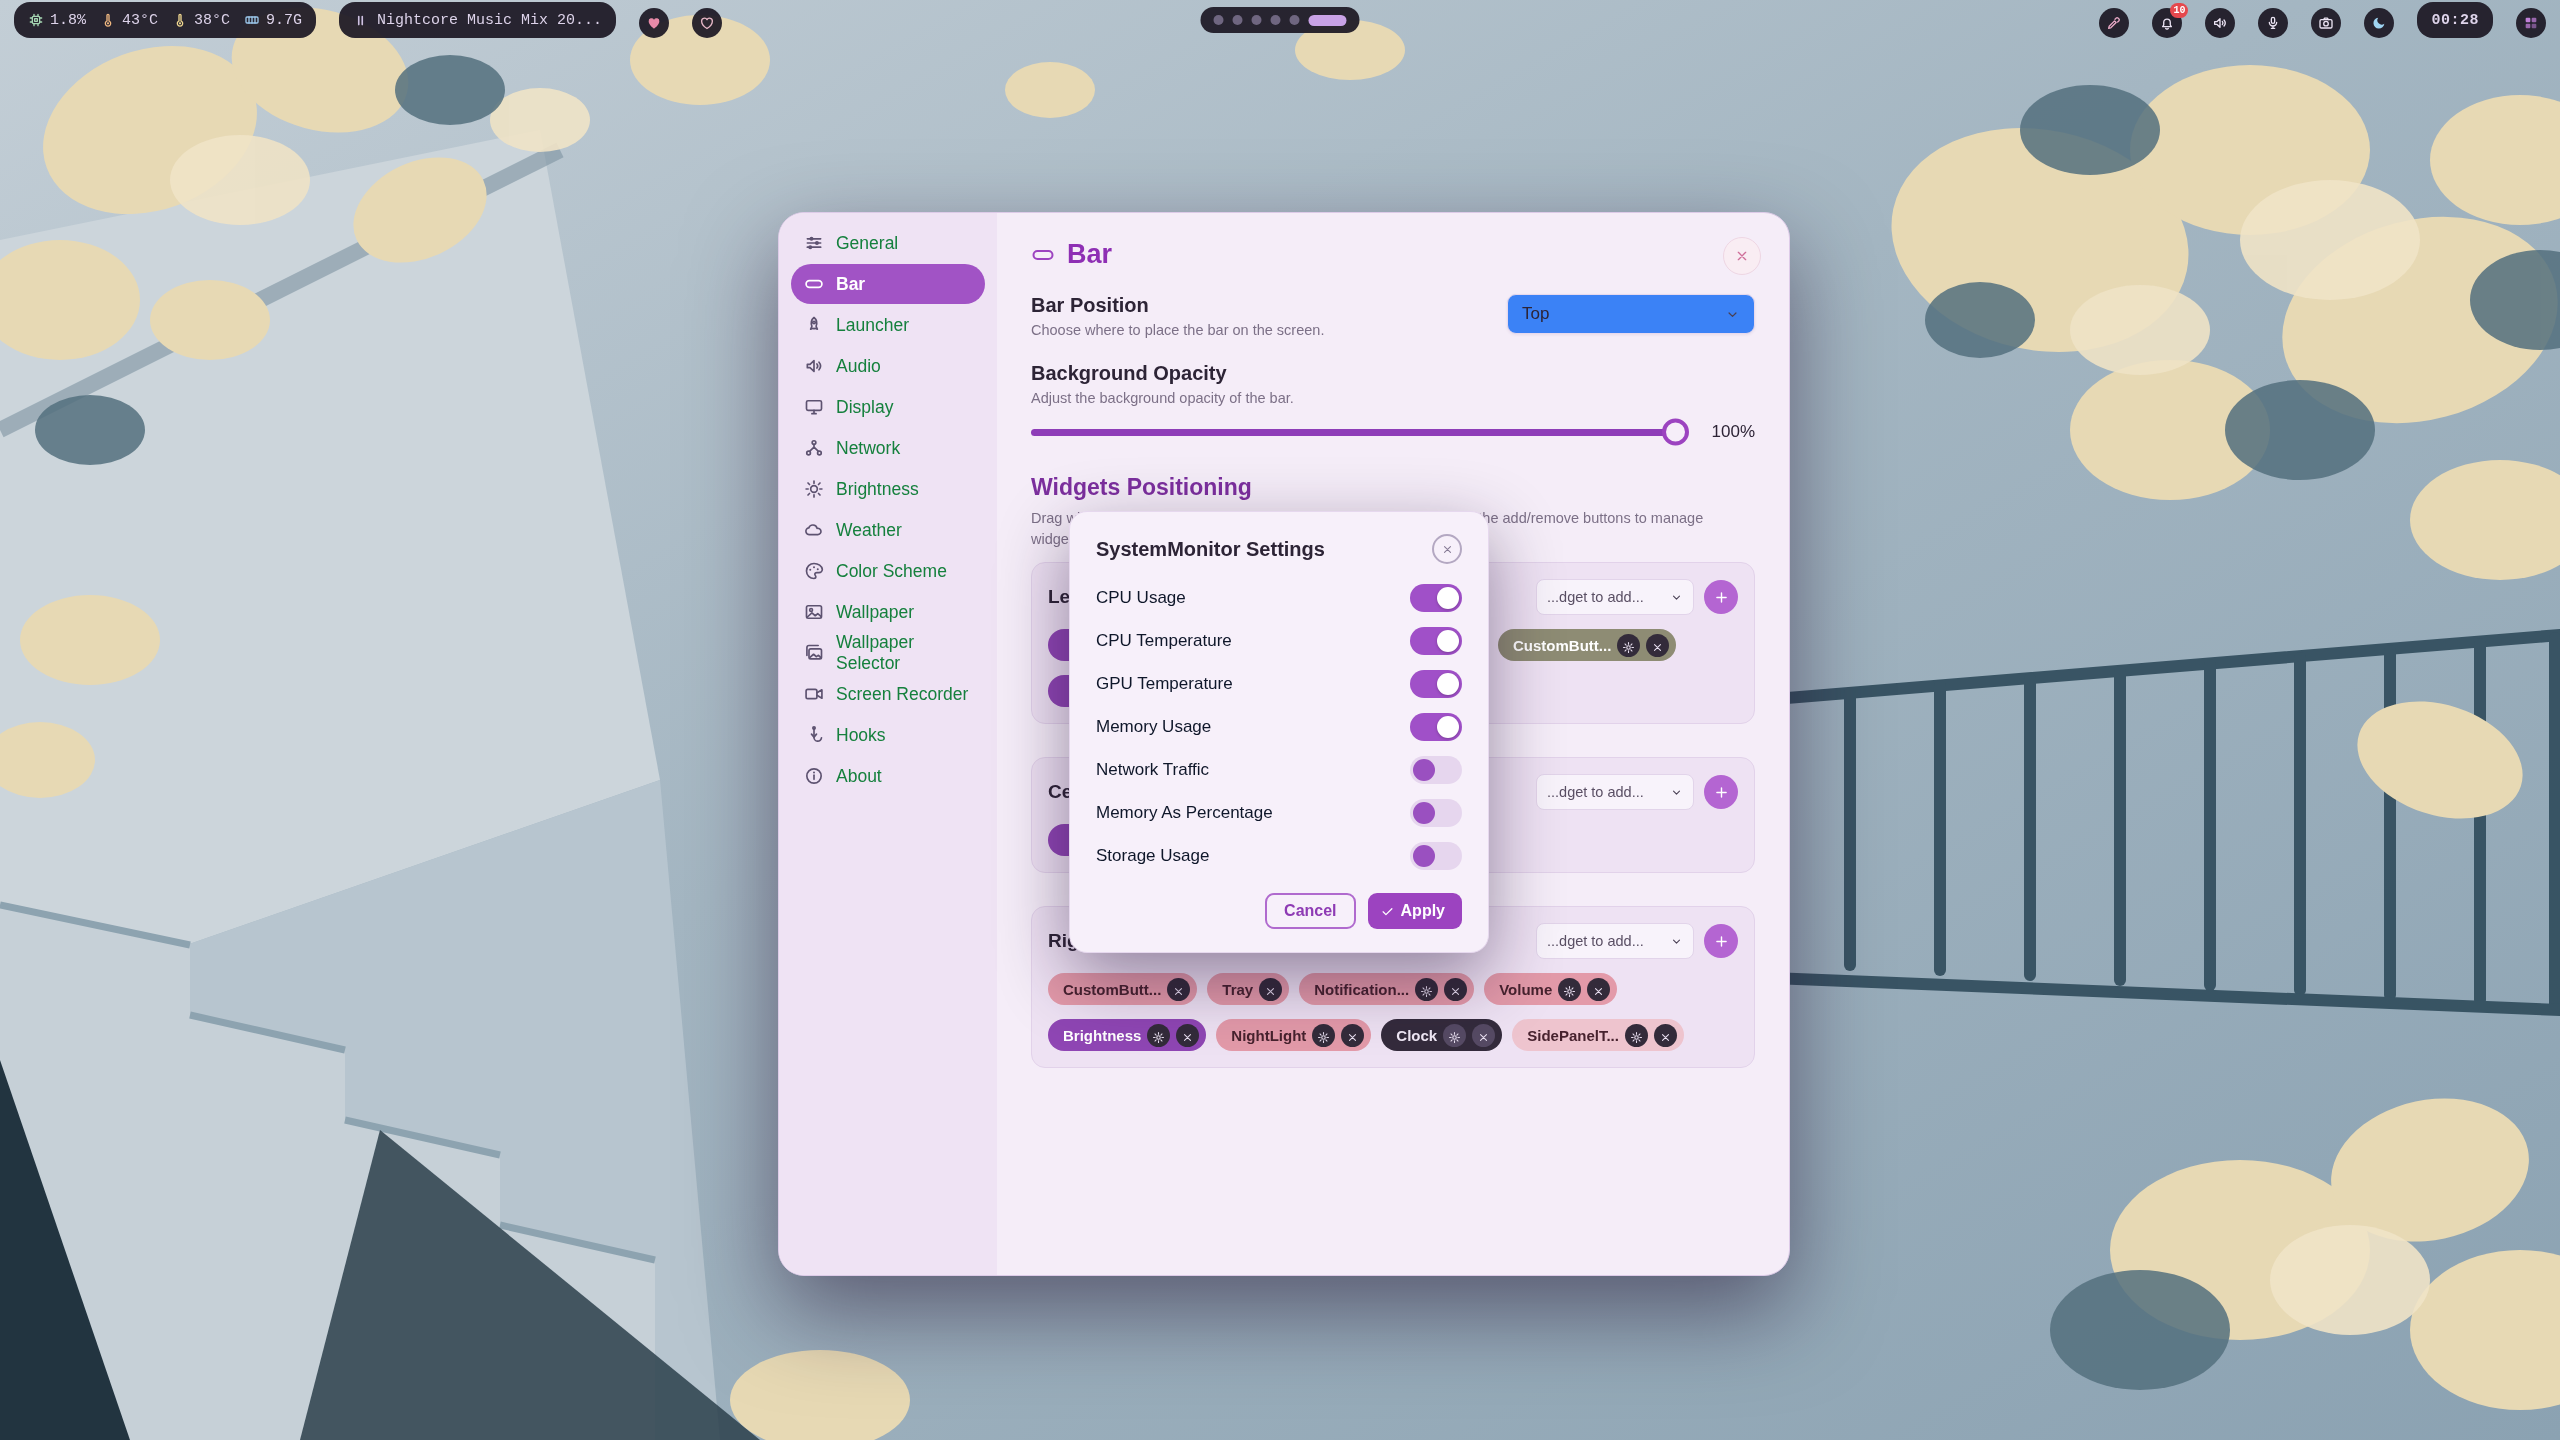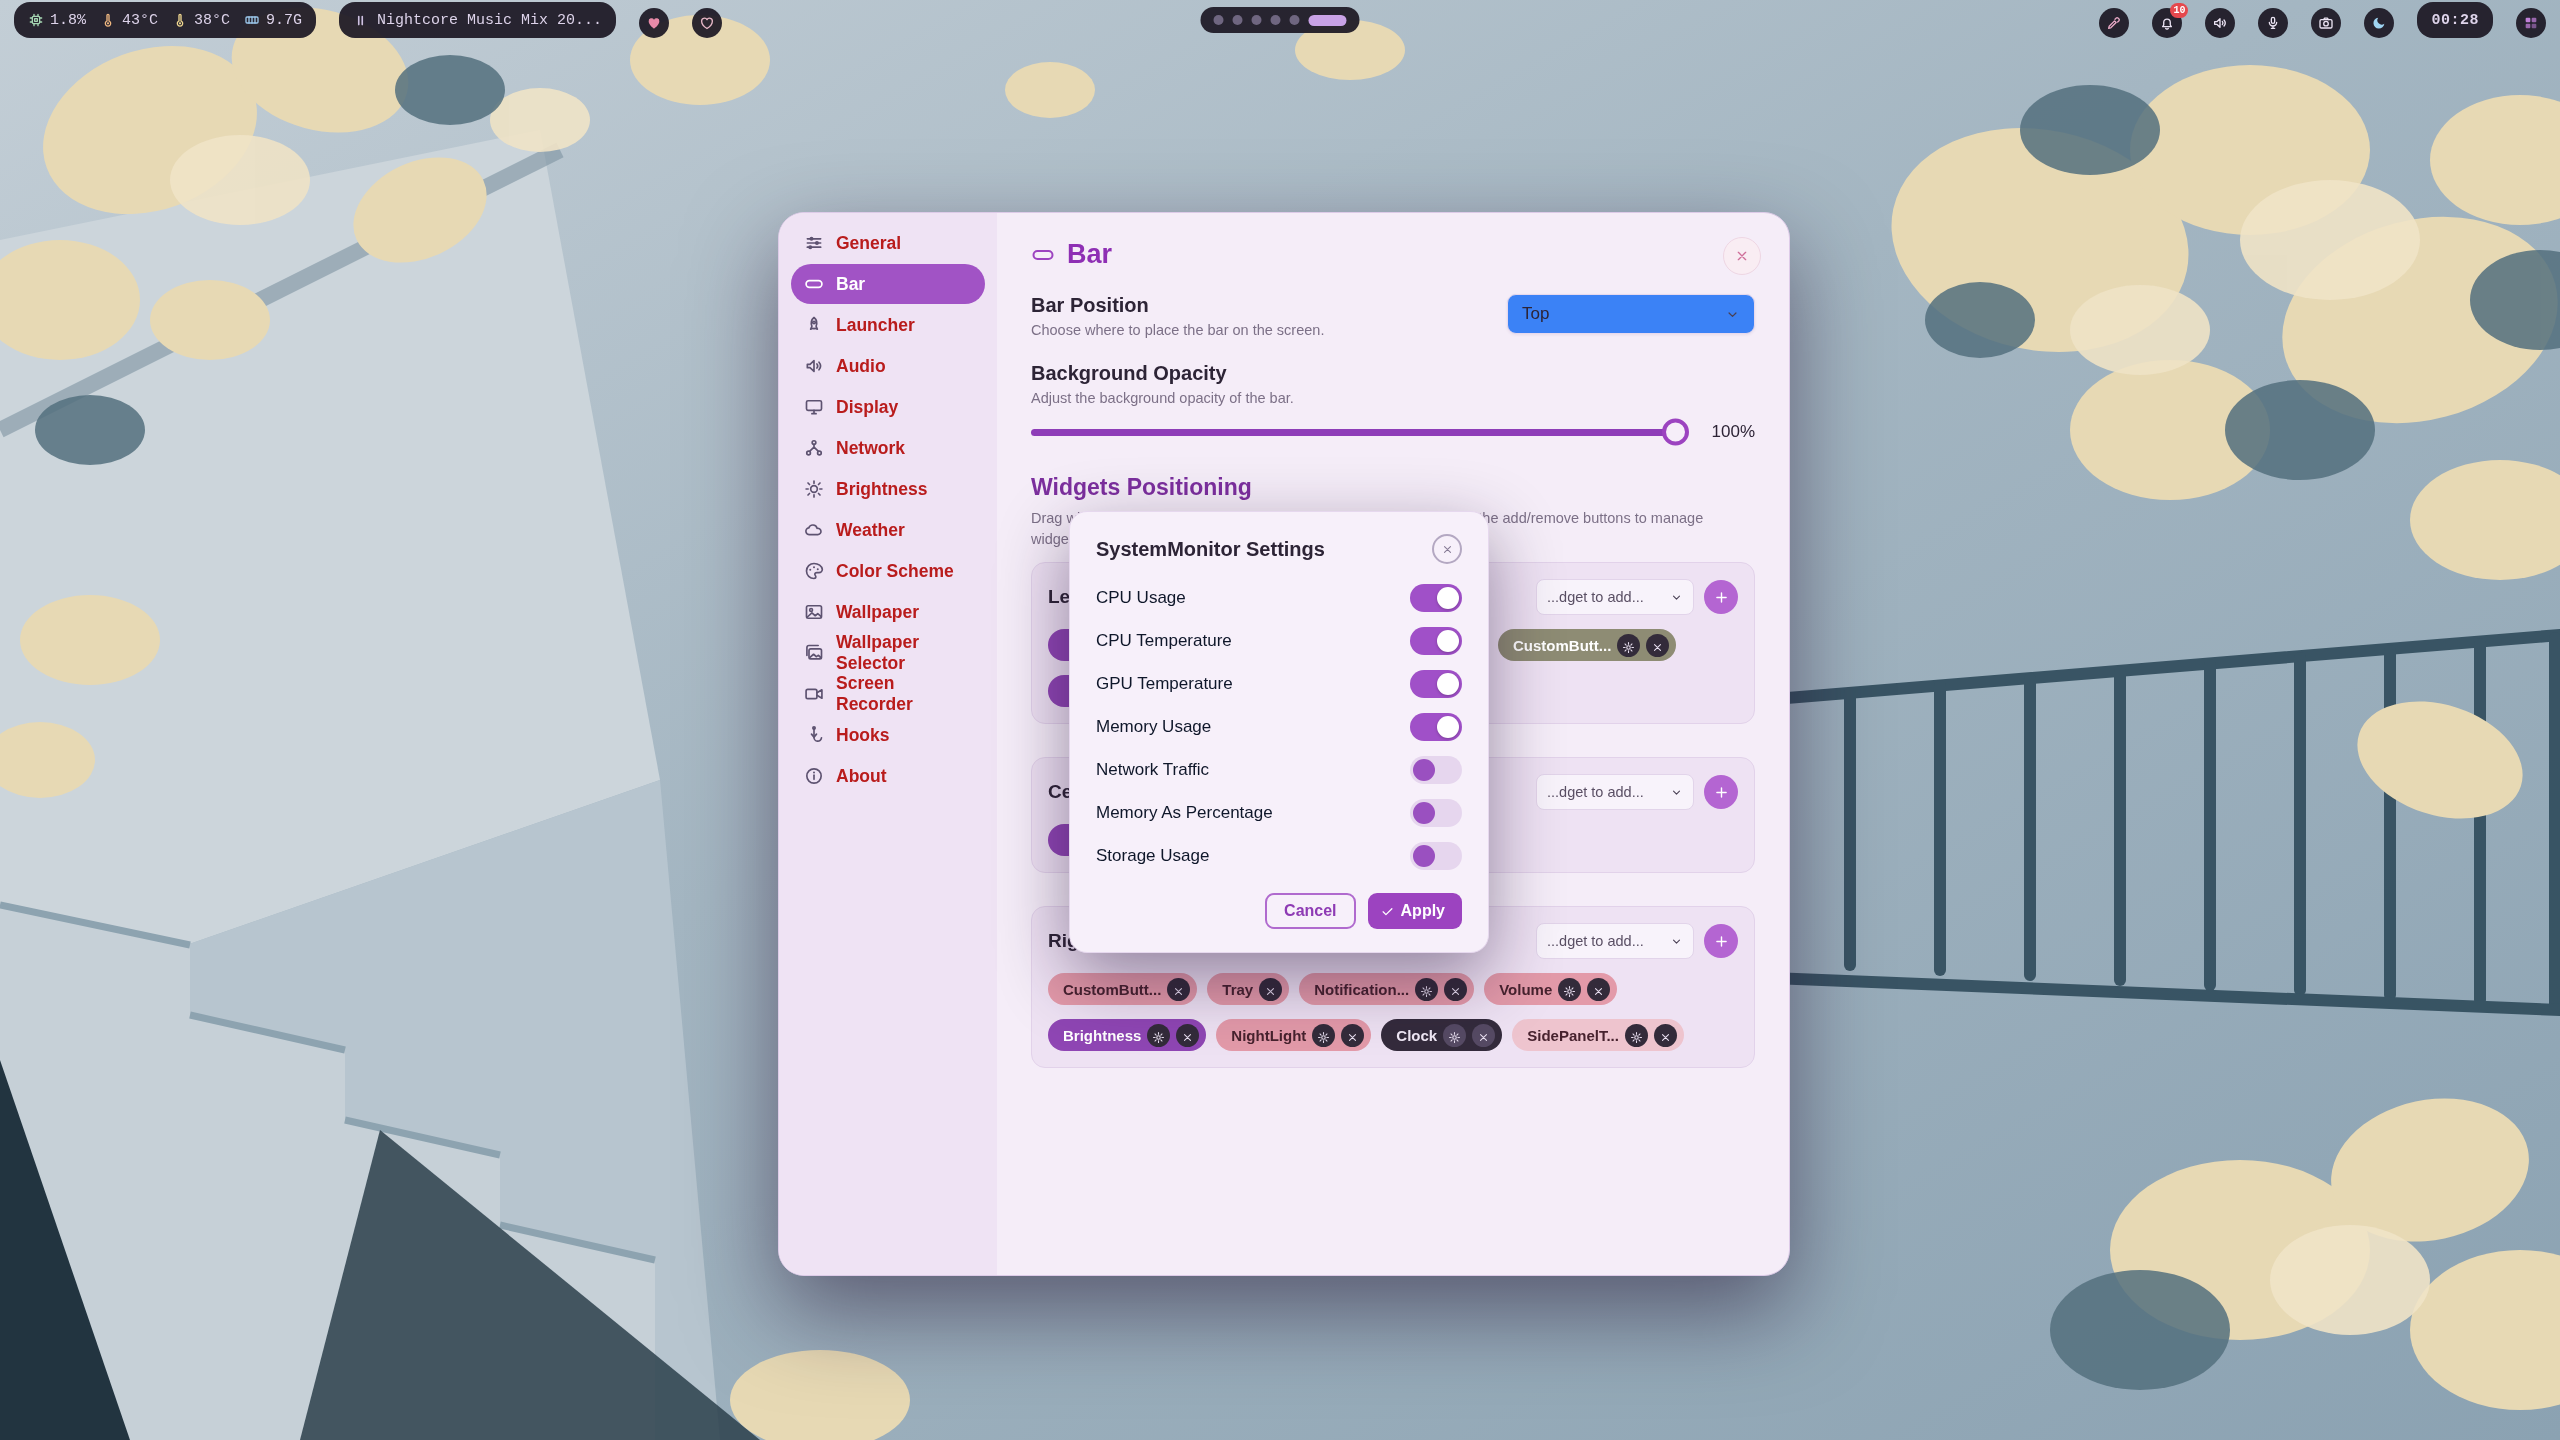--- a/index.html
+++ b/index.html
@@ -38,21 +38,21 @@
 
   .ic svg, .chip-act svg, .plus-btn svg, .dd-ch svg, .hd-ic svg, .win-close svg,
   .modal-close svg, .btn-apply svg { width:100%; height:100%; display:block; }
 
   
   .window { position:absolute; left:778px; top:212px; width:1012px; height:1064px; z-index:10;
             background:#f5edf8; border:1px solid #ddcbe8; border-radius:26px; overflow:hidden;
             display:flex; box-shadow:0 35px 90px rgba(25,8,40,.5); }
   .sidebar { width:218px; background:#efe3f4; padding:10px 12px; flex:0 0 auto; }
   .side-item { height:40px; margin-bottom:1px; border-radius:20px; display:flex; align-items:center;
-               gap:12px; padding:0 13px; color:#b91c1c; font-size:17.5px; font-weight:700; cursor:pointer; }
+               gap:12px; padding:0 13px; color:#15803d; font-size:17.5px; font-weight:400; cursor:pointer; }
   .side-item .ic { width:20px; height:20px; color:#5d5270; flex:0 0 auto; }
   .side-item.active { background:#a153c5; color:#ffffff; font-weight:bold; }
   .side-item.active .ic { color:#fff; }
 
   .main { flex:1; position:relative; padding:26px 34px; }
   .main-header { display:flex; align-items:center; gap:12px; }
   .hd-ic { width:24px; height:24px; color:#9c43c0; }
   .page-title { font-size:27px; font-weight:bold; color:#8e2fb4; }
   .win-close { position:absolute; top:24px; right:28px; width:38px; height:38px; border-radius:50%;
                background:#f9edf3; border:1px solid #eed6e3; color:#cf6f9a; display:grid; place-items:center; }

